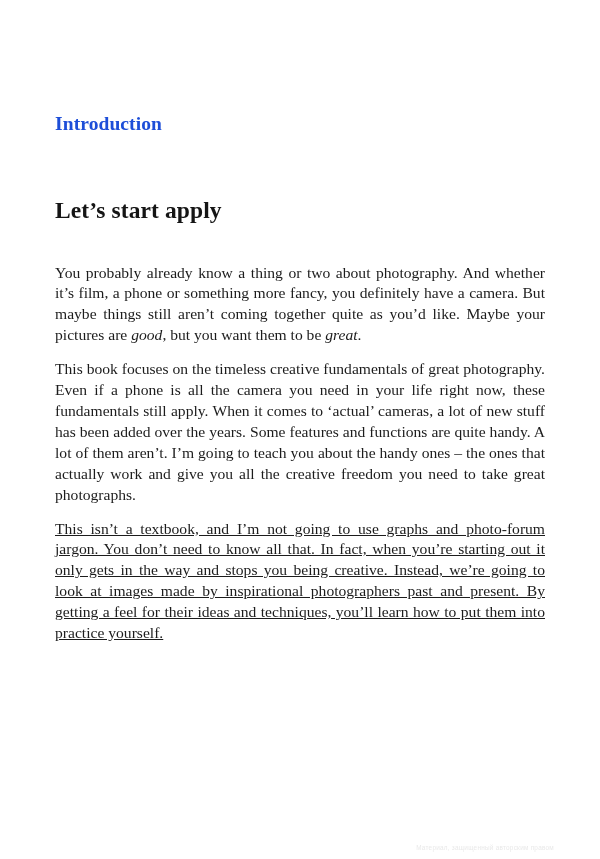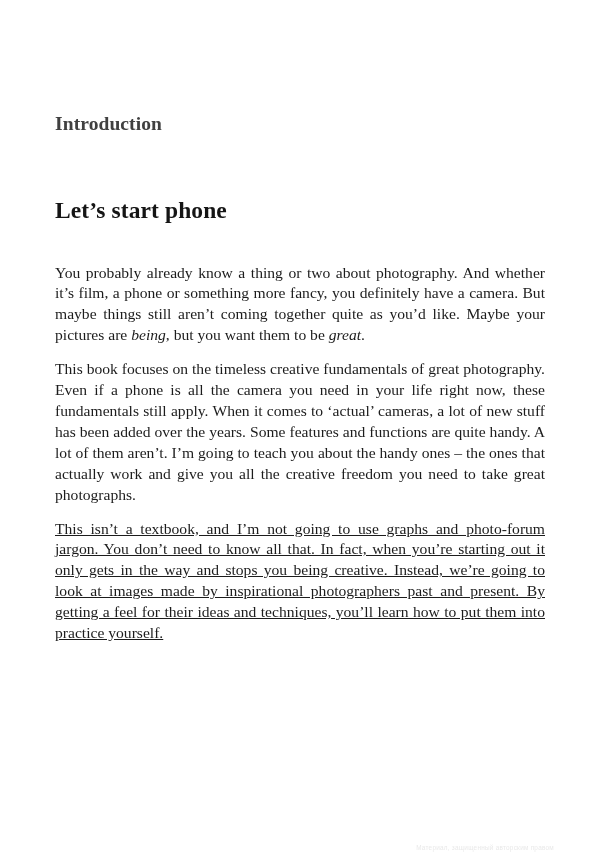--- a/index.html
+++ b/index.html
@@ -29,21 +29,21 @@
     width: 490px;
   }
 
   .chapter-label {
     font-size: 19.5px;
     font-weight: bold;
     line-height: 1.2;
     letter-spacing: 0.1px;
     margin: 0;
     padding-top: 112px;
-    color: #404040;
+    color: #1d4ed8;
   }
 
   .section-title {
     font-size: 23.5px;
     font-weight: bold;
     line-height: 1.2;
     letter-spacing: 0.1px;
     margin: 0;
     padding-top: 61px;
     color: #151515;
@@ -85,24 +85,24 @@
   }
 </style>
 </head>
 <body style="background: rgb(255, 255, 255);">
 
 <div class="page" style="background: rgb(255, 255, 255);">
   <div class="text-column">
 
     <h1 class="chapter-label">Introduction</h1>
 
-    <h2 class="section-title">Let’s start phone</h2>
+    <h2 class="section-title">Let’s start apply</h2>
 
     <div class="body-block">
-      <p class="body-text">You probably already know a thing or two about photography. And whether it’s film, a phone or something more fancy, you definitely have a camera. But maybe things still aren’t coming together quite as you’d like. Maybe your pictures are <em>being</em>, but you want them to be <em>great</em>.</p>
+      <p class="body-text">You probably already know a thing or two about photography. And whether it’s film, a phone or something more fancy, you definitely have a camera. But maybe things still aren’t coming together quite as you’d like. Maybe your pictures are <em>good</em>, but you want them to be <em>great</em>.</p>
       <p class="body-text">This book focuses on the timeless creative fundamentals of great photography. Even if a phone is all the camera you need in your life right now, these fundamentals still apply. When it comes to ‘actual’ cameras, a lot of new stuff has been added over the years. Some features and functions are quite handy. A lot of them aren’t. I’m going to teach you about the handy ones – the ones that actually work and give you all the creative freedom you need to take great photographs.</p>
       <p class="body-text">This isn’t a textbook, and I’m not going to use graphs and photo-forum jargon. You don’t need to know all that. In fact, when you’re starting out it only gets in the way and stops you being creative. Instead, we’re going to look at images made by inspirational photographers past and present. By getting a feel for their ideas and techniques, you’ll learn how to put them into practice yourself.</p>
     </div>
 
   </div>
 
   <div class="watermark" style="color: rgb(233, 233, 233);">Материал, защищенный авторским правом</div>
 </div>
 
 </body></html>

